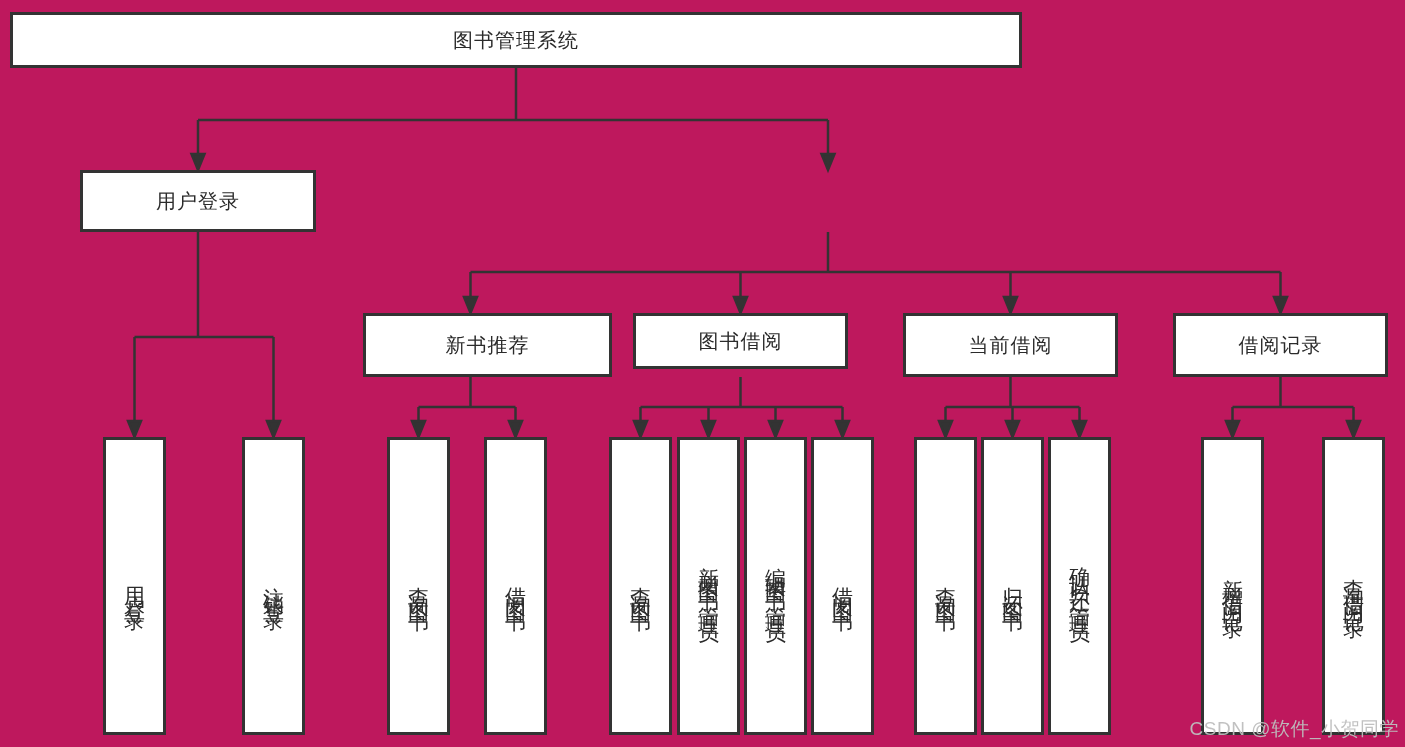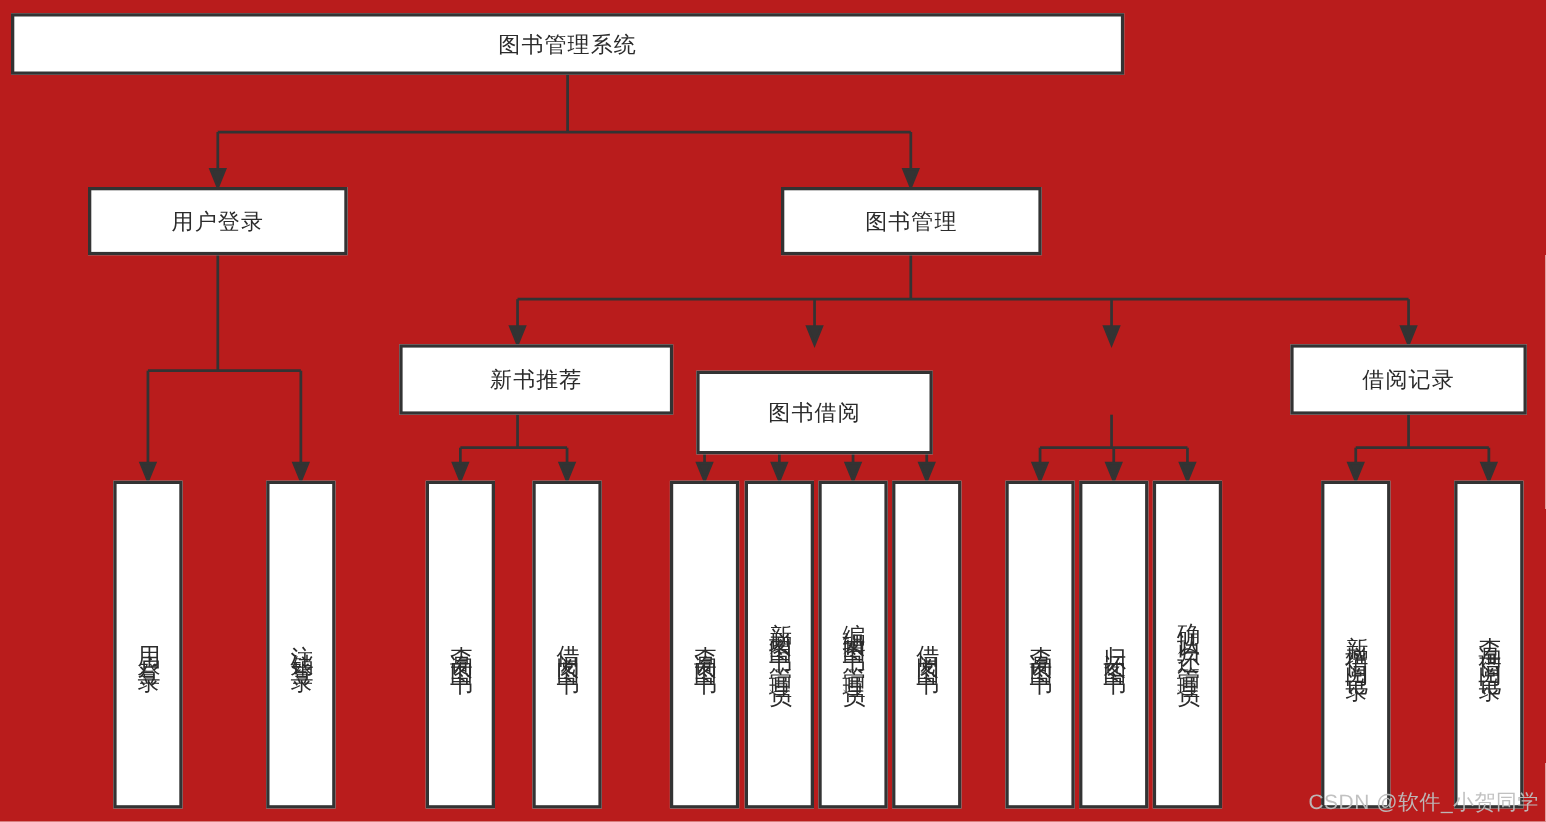--- a/index.html
+++ b/index.html
@@ -5,21 +5,21 @@
   html, body {
     margin: 0;
     padding: 0;
     background: #ffffff;
     font-family: "Liberation Sans", "DejaVu Sans", sans-serif;
   }
   .canvas {
     position: relative;
     width: 1405px;
     height: 747px;
-    background: #b91c1c;
+    background: #be185d;
     overflow: hidden;
   }
   .connectors {
     position: absolute;
     left: 0;
     top: 0;
     width: 1405px;
     height: 747px;
     pointer-events: none;
   }
@@ -48,21 +48,21 @@
     font-size: 21px;
     line-height: 1.05;
     letter-spacing: 8px;
     color: #2b2b2b;
     white-space: nowrap;
   }
   .root-box     { left: 10px;   top: 12px;  width: 1012px; height: 56px; }
   .l2-a         { left: 80px;   top: 170px; width: 236px;  height: 62px; }
   .l2-b         { left: 710px;  top: 170px; width: 237px;  height: 62px; }
   .l3-a         { left: 363px;  top: 313px; width: 249px;  height: 64px; }
-  .l3-b         { left: 633px;  top: 313px; width: 215px;  height: 76px; margin-top: 24px; }
+  .l3-b         { left: 633px;  top: 313px; width: 215px;  height: 56px; }
   .l3-c         { left: 903px;  top: 313px; width: 215px;  height: 64px; }
   .l3-d         { left: 1173px; top: 313px; width: 215px;  height: 64px; }
   .leaf-1  { left: 103px; }
   .leaf-2  { left: 242px; }
   .leaf-3  { left: 387px; }
   .leaf-4  { left: 484px; }
   .leaf-5  { left: 609px; }
   .leaf-6  { left: 677px; }
   .leaf-7  { left: 744px; }
   .leaf-8  { left: 811px; }
@@ -162,30 +162,30 @@
     </g>
   </svg>
 
   <div class="node hlabel root-box">
     <span>图书管理系统</span>
   </div>
 
   <div class="node hlabel l2-a">
     <span>用户登录</span>
   </div>
-  <div class="node hlabel l2-b">
-    <span>图书管理</span>
-  </div>
 
   <div class="node hlabel l3-a">
     <span>新书推荐</span>
   </div>
   <div class="node hlabel l3-b">
     <span>图书借阅</span>
   </div>
+  <div class="node hlabel l3-c">
+    <span>当前借阅</span>
+  </div>
   <div class="node hlabel l3-d">
     <span>借阅记录</span>
   </div>
 
   <div class="node leaf leaf-1">
     <span class="vtext">用户登录</span>
   </div>
   <div class="node leaf leaf-2">
     <span class="vtext">注销登录</span>
   </div>

